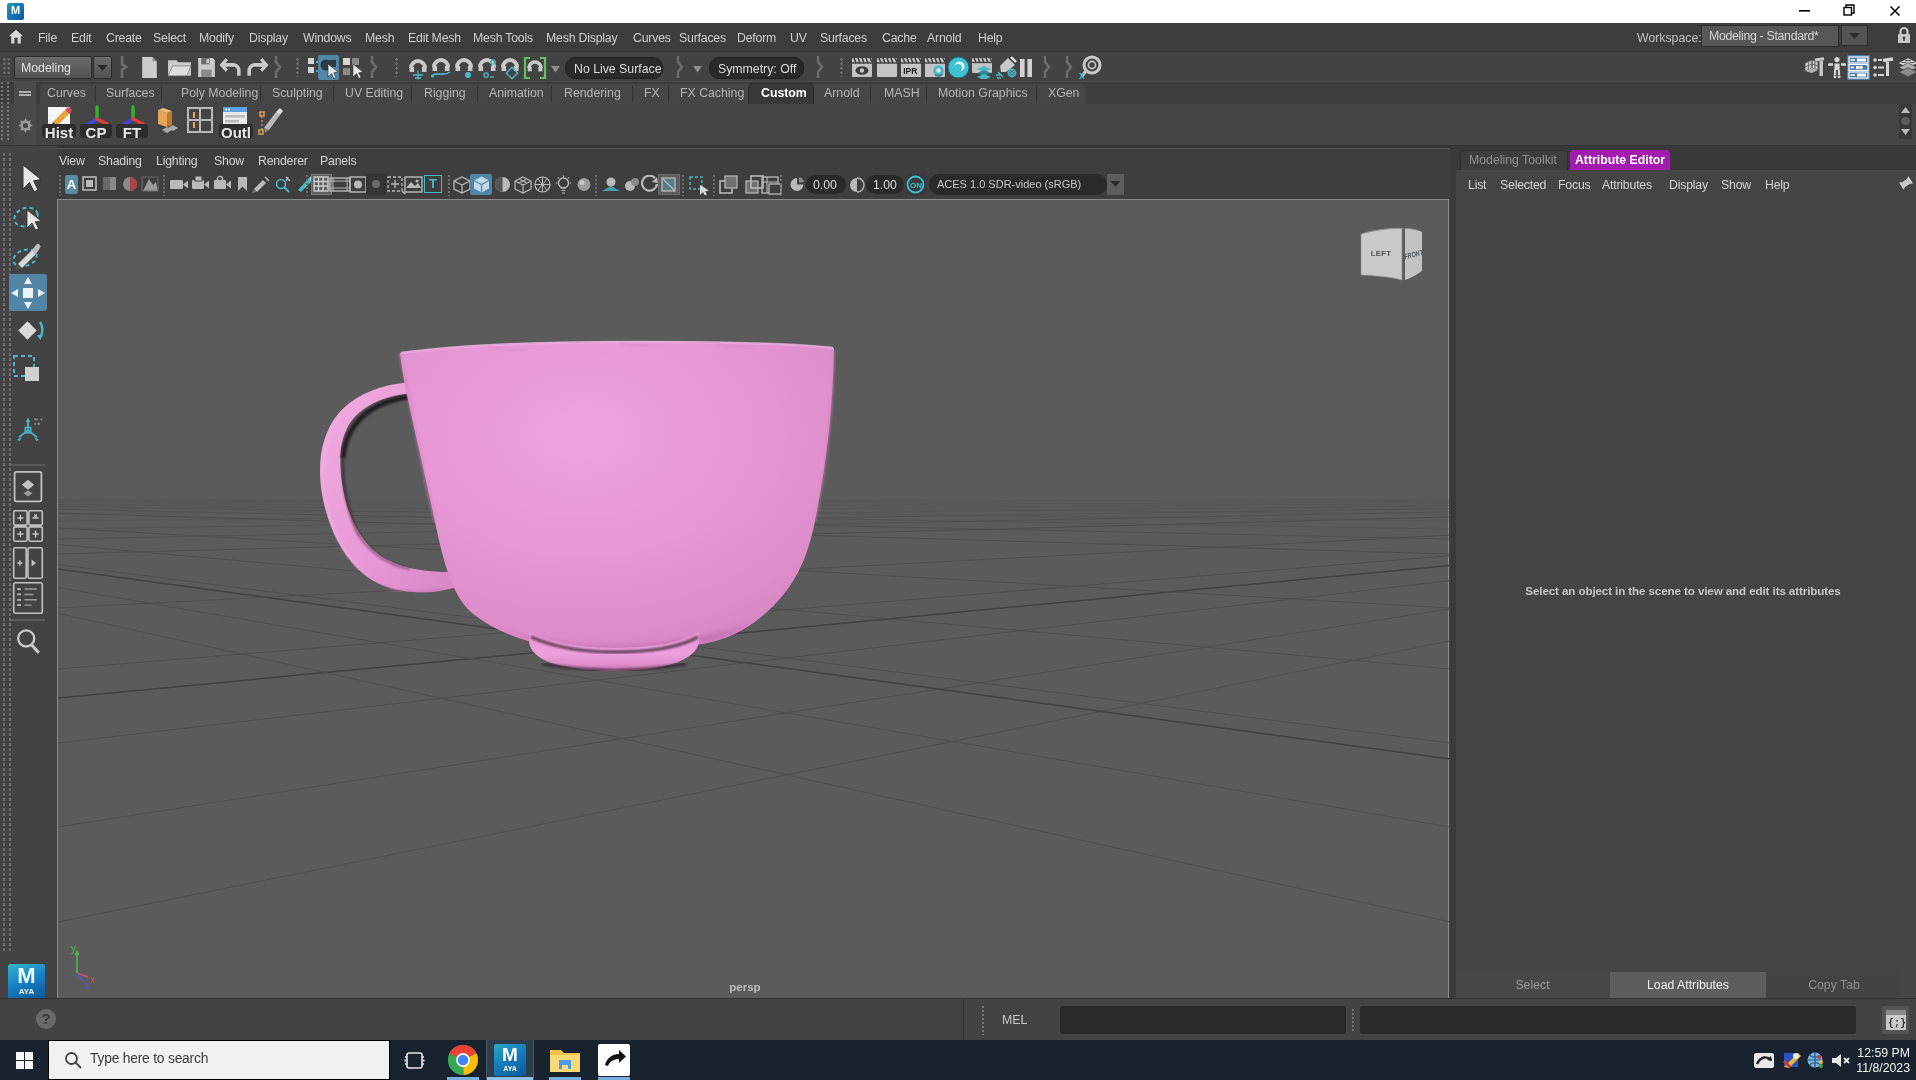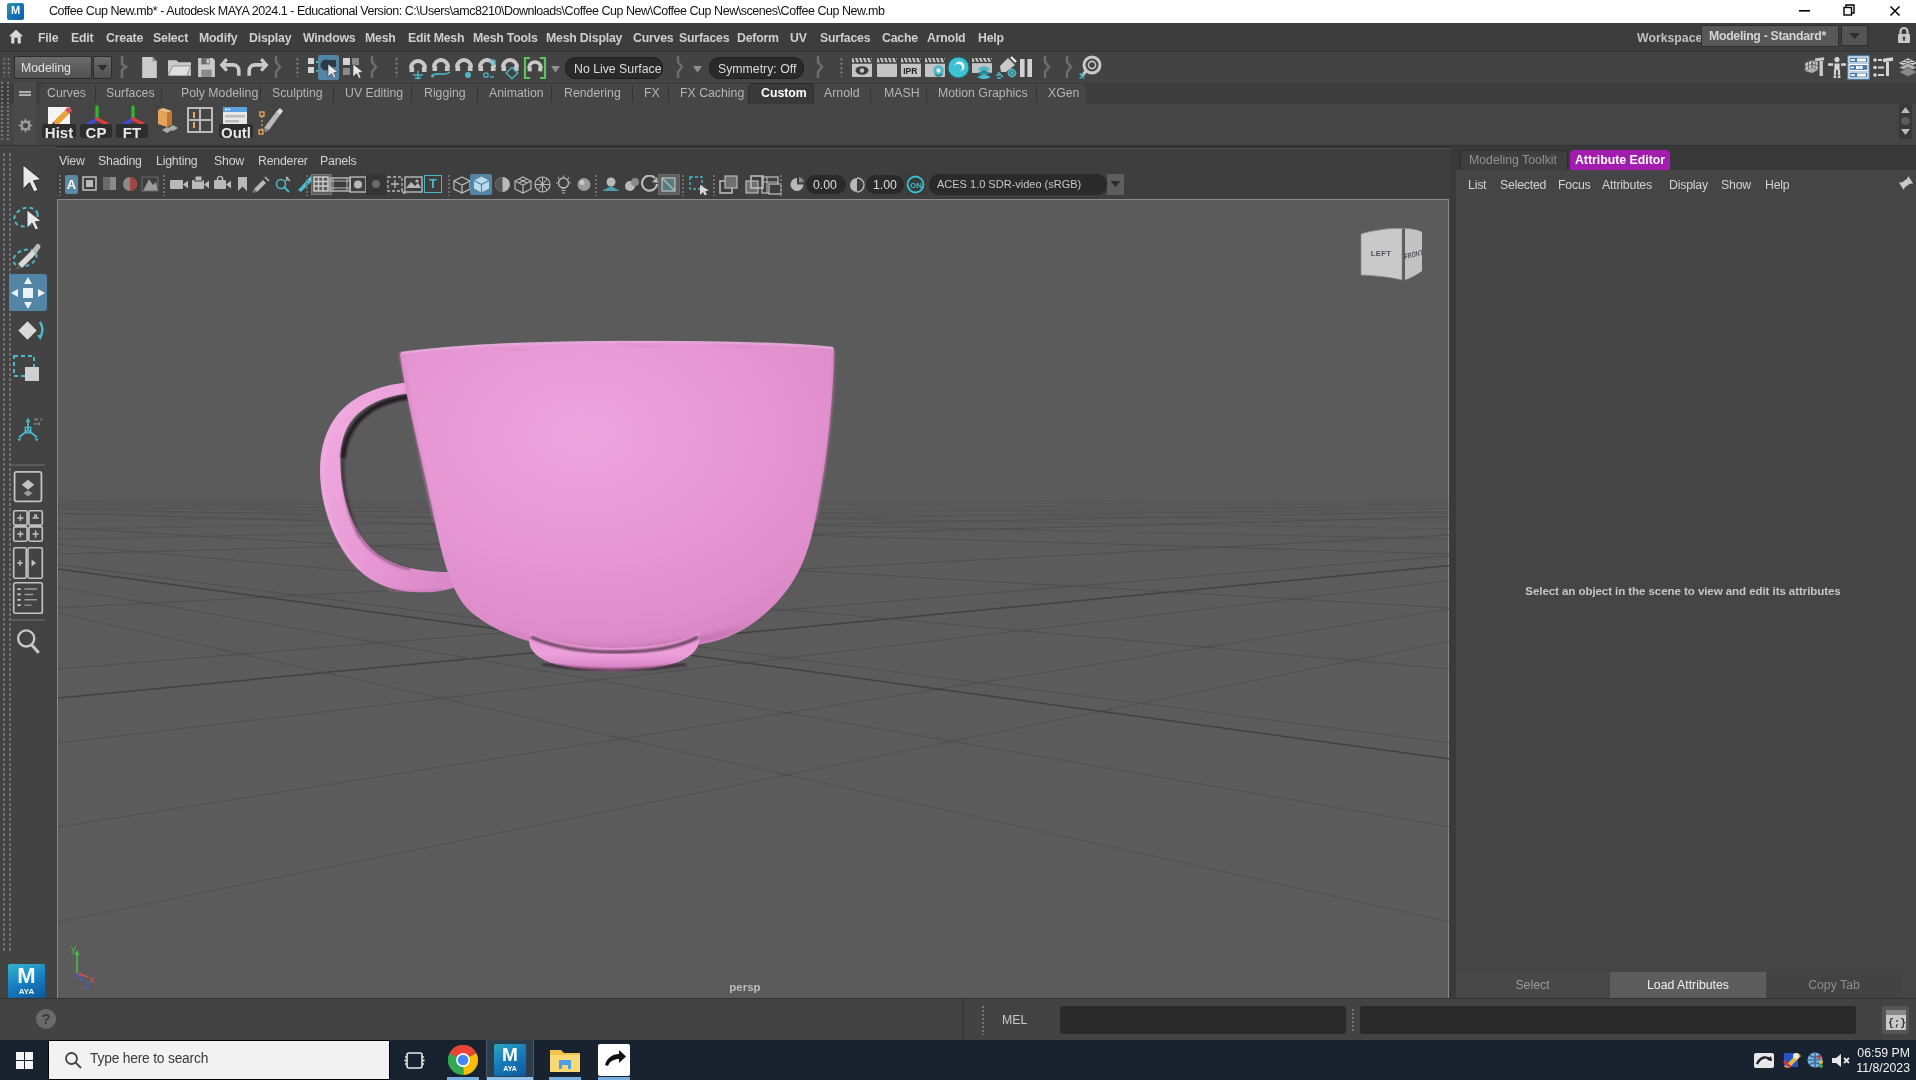--- a/index.html
+++ b/index.html
@@ -4,21 +4,21 @@
 <style>
 * { margin:0; padding:0; box-sizing:border-box; }
 html,body { width:1916px; height:1080px; overflow:hidden; background:#434343; font-family:"Liberation Sans", sans-serif; }
 #page { position:relative; width:1916px; height:1080px; }
 
 #titlebar { position:absolute; left:0; top:0; width:1916px; height:23px; background:#ffffff; color:#000; }
 #titlebar .ttext { position:absolute; left:49px; top:4px; font-size:12.5px; letter-spacing:-0.46px; color:#111; white-space:nowrap; }
 #mayaicon { position:absolute; left:7px; top:3px; width:17px; height:17px; background:linear-gradient(135deg,#2998a7 0%,#1272b8 55%,#0e5ea6 100%); border-radius:2px; color:#fff; font-weight:bold; font-size:11px; text-align:center; line-height:15px; }
 .winbtn { position:absolute; top:0; width:36px; height:23px; color:#000; }
 
-#menubar { position:absolute; left:0; top:23px; width:1916px; height:28px; background:#3d3d3d;font-weight:bold; }
+#menubar { position:absolute; left:0; top:23px; width:1916px; height:28px; background:#3d3d3d; }
 #toolbar { position:absolute; left:0; top:51px; width:1916px; height:30px; background:#434343; border-top:1px solid #333; }
 #shelftabs { position:absolute; left:0; top:81px; width:1916px; height:23px; background:#3d3d3d; border-top:1px solid #4a4a4a; }
 #shelficons { position:absolute; left:0; top:104px; width:1916px; height:41px; background:#454545; }
 #mainarea { position:absolute; left:0; top:145px; width:1916px; height:853px; background:#434343; border-top:1px solid #333; }
 #helpbar { position:absolute; left:0; top:998px; width:1916px; height:42px; background:#434343; border-top:1px solid #333; }
 #taskbar { position:absolute; left:0; top:1040px; width:1916px; height:40px; background:#18232f; }
 .menuitem { position:absolute; top:8px; color:#cfcfcf; font-size:12.3px; letter-spacing:-0.2px; white-space:nowrap; }
 .vpi { position:absolute; top:3px; }
 .vpm { position:absolute; top:8px; color:#d2d2d2; font-size:12.3px; letter-spacing:-0.2px; white-space:nowrap; }
 .aem { position:absolute; top:32px; color:#d2d2d2; font-size:12.3px; letter-spacing:-0.2px; white-space:nowrap; }
@@ -38,21 +38,20 @@
 #rpanel { position:absolute; left:1450px; top:0; width:466px; height:853px; background:#434343; }
 
 #toolbox { position:absolute; left:0; top:0; width:57px; height:853px; background:#434343; }
 .ticon { position:absolute; left:10px; width:36px; height:34px; }
 </style>
 </head>
 <body>
 <div id="page">
   <div id="titlebar">
     <div id="mayaicon">M</div>
-    <div class="ttext">Coffee Cup New.mb* - Autodesk MAYA 2024.1 - Educational Version: C:\Users\amc8210\Downloads\Coffee Cup New\Coffee Cup New\scenes\Coffee Cup New.mb</div>
     <svg class="winbtn" style="left:1786px" width="36" height="23">
         <rect x="13" y="10" width="11" height="1.6" fill="#000"></rect>
       </svg>
     <svg class="winbtn" style="left:1831px" width="36" height="23">
         <rect x="13" y="7.5" width="7.5" height="7.5" fill="none" stroke="#000" stroke-width="1.4"></rect>
         <path d="M 15 7.5 V 5 H 23 V 13 H 20.5" fill="none" stroke="#000" stroke-width="1.4"></path>
       </svg>
     <svg class="winbtn" style="left:1877px" width="36" height="23">
         <path d="M 13.5 6.5 L 22.5 15.5 M 22.5 6.5 L 13.5 15.5" stroke="#000" stroke-width="1.5"></path>
       </svg>
@@ -879,16 +878,16 @@
         <circle cx="9" cy="9" r="7.5" fill="#7ab3e0"></circle>
         <path d="M9 1.5 V16.5 M1.5 9 H16.5 M3.5 4 C 6 7 12 7 14.5 4 M3.5 14 C 6 11 12 11 14.5 14" stroke="#2a5a8a" stroke-width="1.2" fill="none"></path>
         <circle cx="13" cy="6" r="2" fill="#d03a3a"></circle>
         <circle cx="15" cy="11" r="2" fill="#e8b73a"></circle>
         <circle cx="15" cy="15" r="2" fill="#46a846"></circle>
       </svg>
     <svg style="position:absolute;left:1830px;top:12px" width="22" height="17" viewBox="0 0 22 17">
         <path d="M2 6 H6 L11 2 V15 L6 11 H2 Z" fill="#e8e8e8"></path>
         <path d="M14 6 L19 11 M19 6 L14 11" stroke="#e8e8e8" stroke-width="1.8"></path>
       </svg>
-    <div style="position:absolute;left:1846px;top:6px;width:64px;text-align:right;color:#f2f2f2;font-size:12.3px;white-space:nowrap">06:59 PM</div>
+    <div style="position:absolute;left:1846px;top:6px;width:64px;text-align:right;color:#f2f2f2;font-size:12.3px;white-space:nowrap">12:59 PM</div>
     <div style="position:absolute;left:1846px;top:21px;width:64px;text-align:right;color:#f2f2f2;font-size:12.3px;white-space:nowrap">11/8/2023</div>
   </div>
 </div>
 
 </body></html>

